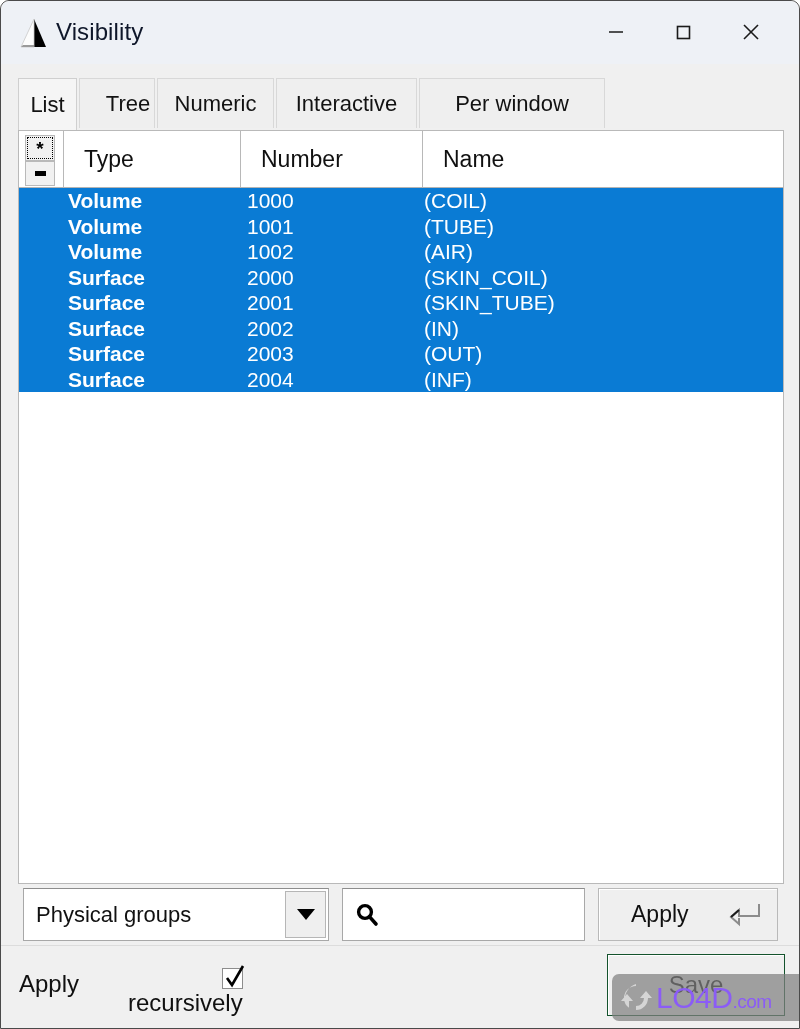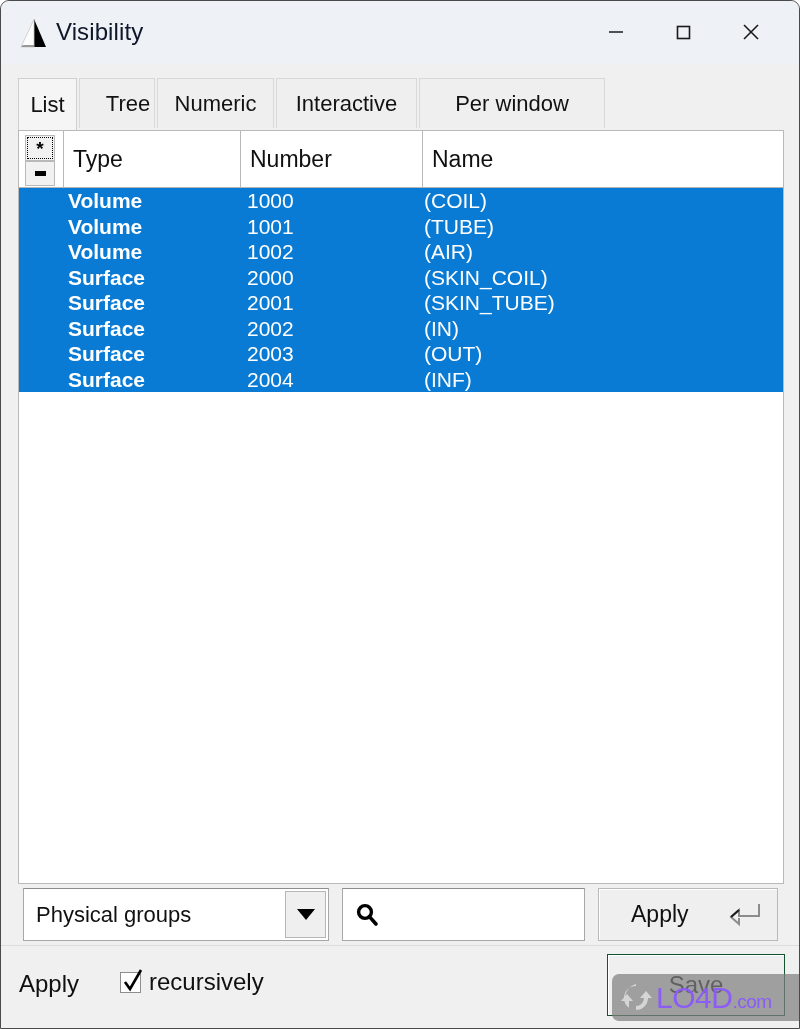--- a/index.html
+++ b/index.html
@@ -116,21 +116,21 @@
     border-bottom: 1px solid #b4b4b4;
   }
   .hdr-cell {
     position: absolute;
     top: 0;
     height: 56px;
     display: flex;
     align-items: center;
     font-size: 23px;
     color: #101010;
-    padding-left: 9px;
+    padding-left: 20px;
     box-sizing: border-box;
     border-left: 1px solid #b8b8b8;
     white-space: nowrap;
     cursor: default;
   }
   .hdr-btn {
     position: absolute;
     box-sizing: border-box;
     background: #f1f1f1;
     border: 1px solid #b9b9b9;
@@ -279,22 +279,23 @@
     left: 18px; top: 24px;
     font-size: 24px;
     color: #101010;
     white-space: nowrap;
     cursor: default;
   }
   .chk-wrap {
     position: absolute;
     top: 22px;
     display: flex;
-    align-items: center;
-    cursor: default;
+    align-items: flex-end;
+    cursor: default;
+    flex-direction: column;
   }
   #chk-recursive { left: 119px; }
   #chk-allmodels { left: 310px; }
   .chk-box {
     position: relative;
     width: 21px; height: 21px;
     box-sizing: border-box;
     background: #ffffff;
     border: 1px solid #8d8d8d;
     flex: 0 0 auto;

